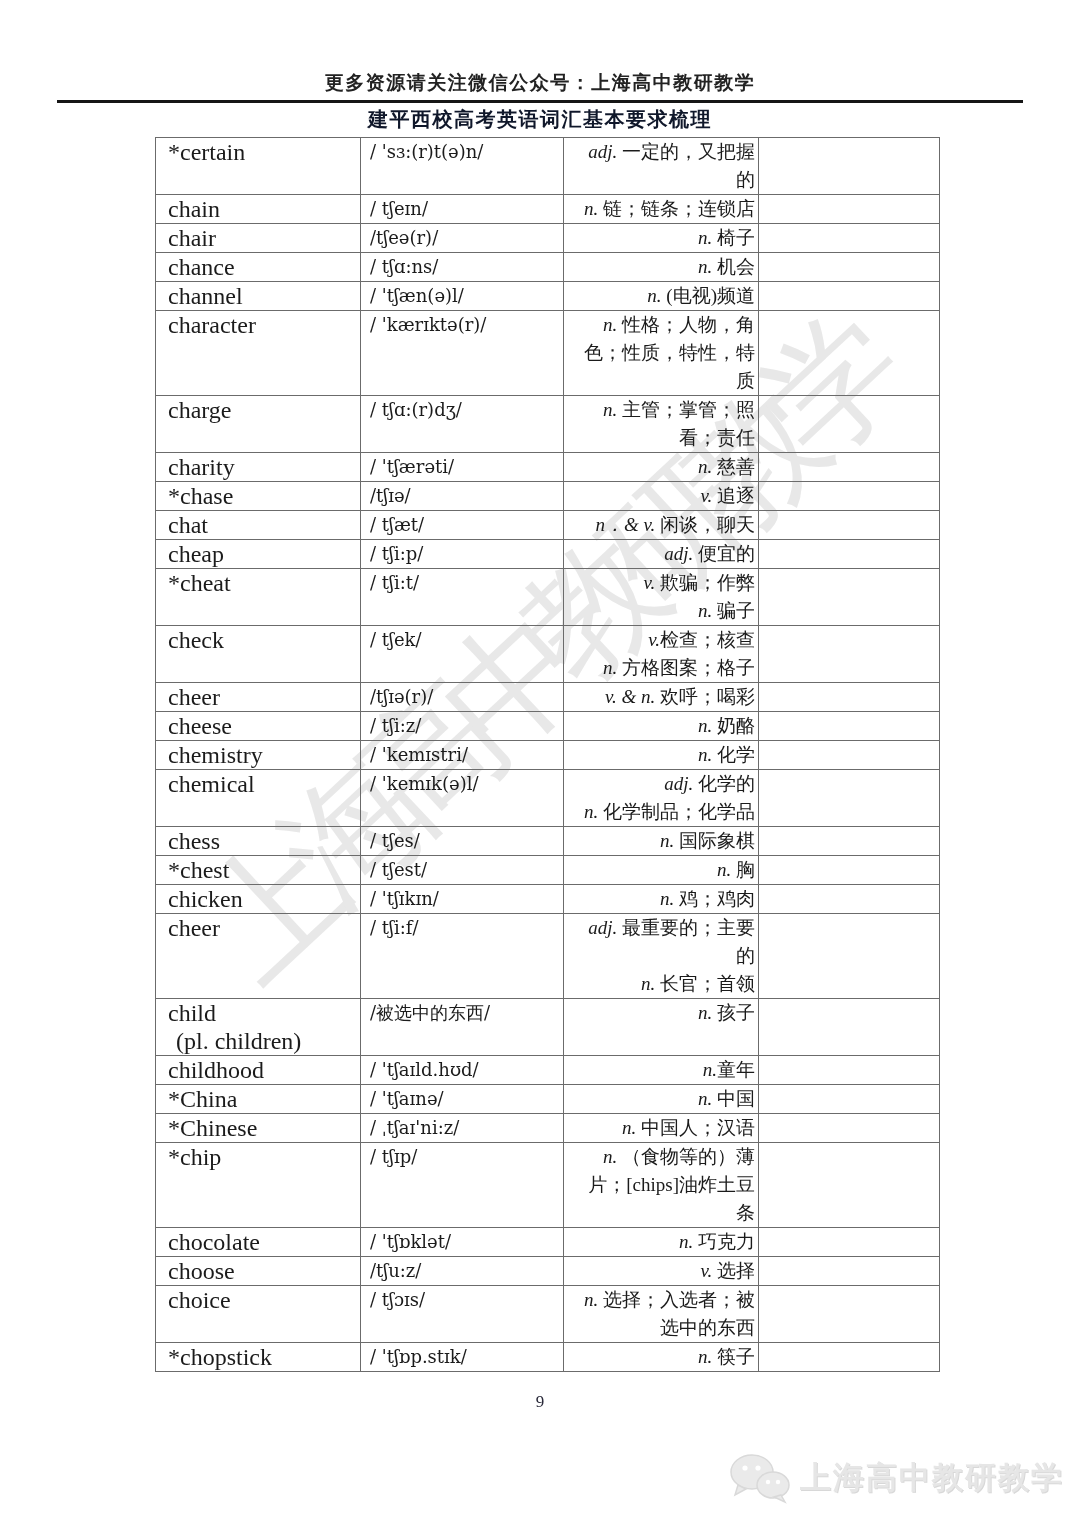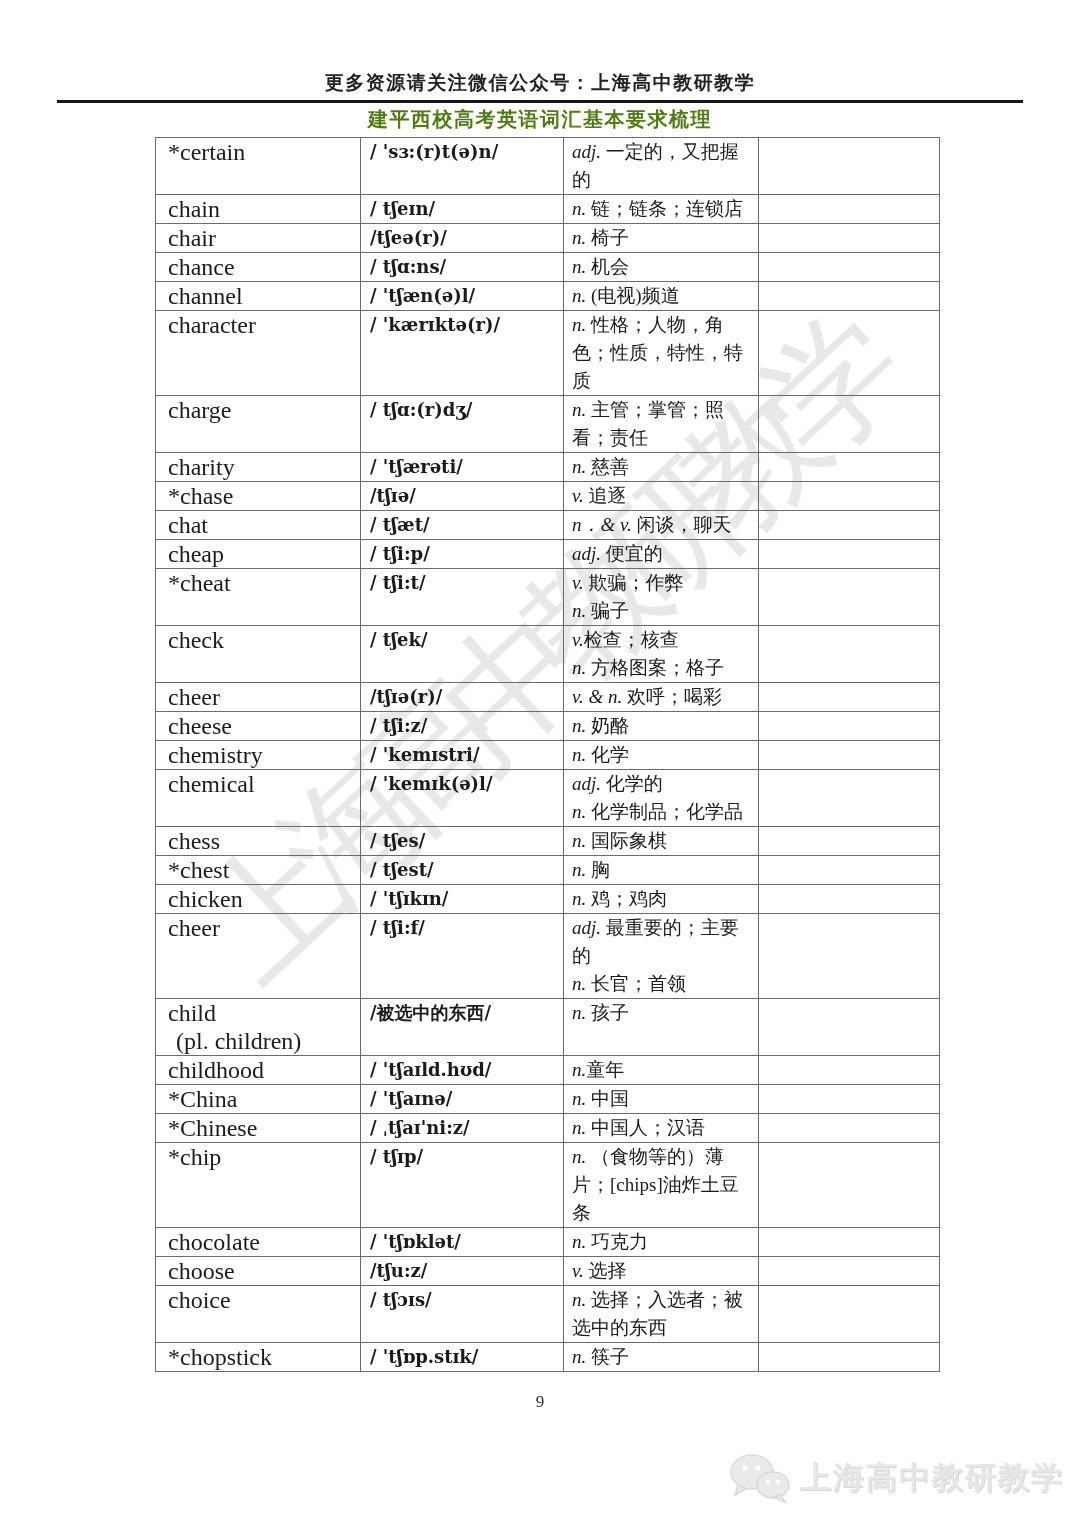--- a/index.html
+++ b/index.html
@@ -11,21 +11,21 @@
   .hdr{position:relative;z-index:2;}
   .hdr-line1{
     margin-top:70px;text-align:center;font-size:19px;font-weight:700;
     letter-spacing:1.5px;line-height:26px;color:#222;
   }
   .hdr-rule{
     width:966px;margin:4px auto 0 auto;border:none;border-top:3px solid #161616;height:0;
   }
   .hdr-title{
     margin-top:3px;text-align:center;font-size:20px;font-weight:700;
-    letter-spacing:1.5px;line-height:26px;color:#4d7c0f;
+    letter-spacing:1.5px;line-height:26px;color:#0f172a;
   }
   
   .watermark{
     position:absolute;left:545px;top:655px;z-index:0;
     transform:translate(-50%,-50%) rotate(-43deg);
     font-size:135px;letter-spacing:-26px;white-space:nowrap;
     color:#c9c9c9;opacity:.42;font-weight:400;pointer-events:none;
   }
   
   table.vocab{
@@ -36,24 +36,24 @@
   table.vocab td{
     border:1px solid #6b6b6b;vertical-align:top;padding:0;
     line-height:28px;background:transparent;
   }
   col.c-word{width:205px;}
   col.c-ipa{width:203px;}
   col.c-def{width:195px;}
   col.c-notes{width:181px;}
   .cell.word{font-size:24px;padding-left:12px;}
   .word-line2{padding-left:8px;}
-  .cell.ipa{font-family:"DejaVu Serif",serif;font-size:18px;padding-left:9px;font-weight:bold;}
+  .cell.ipa{font-family:"DejaVu Serif",serif;font-size:18px;padding-left:9px;}
   .cell.def{font-size:19px;padding-left:8px;padding-right:3px;}
   .cell.def .pos{font-family:"Liberation Serif",serif;font-style:italic;font-size:19px;}
-  .def-entry{display:block;}
+  .def-entry{display:block;text-align:right;}
   
   .page-number{
     position:relative;z-index:2;text-align:center;font-size:17px;
     margin-top:20px;color:#2a2a3a;
   }
   .footer-logo{
     position:absolute;right:16px;bottom:24px;z-index:2;
     display:flex;align-items:center;gap:8px;
     color:#e6e6e6;font-size:31px;font-weight:700;letter-spacing:2px;
     text-shadow:1px 1px 0 #d8d8d8;

